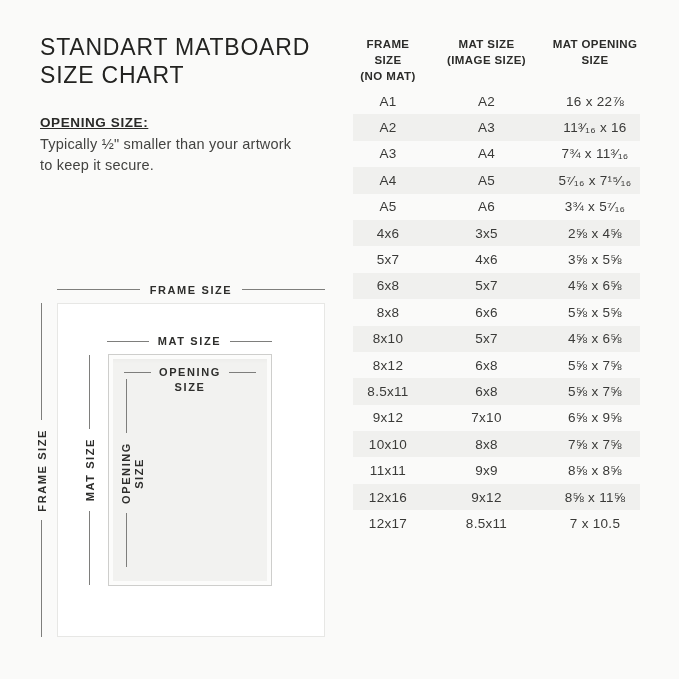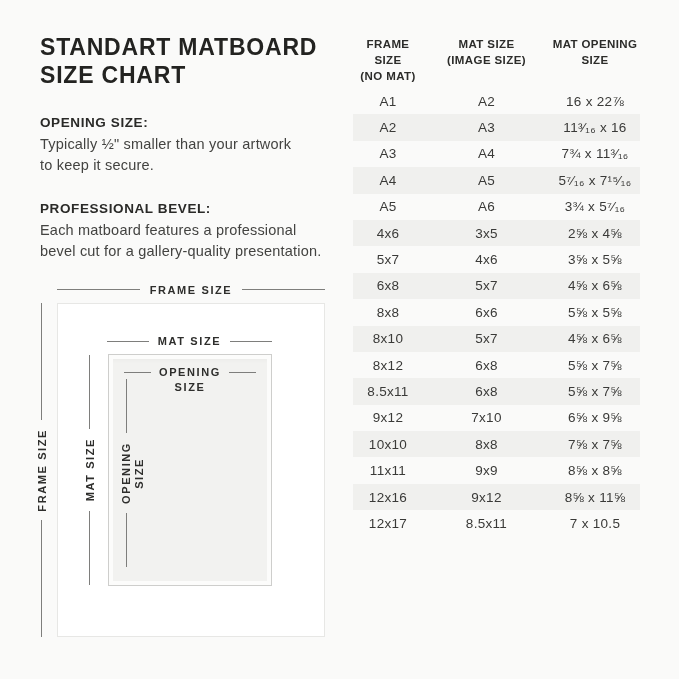--- a/index.html
+++ b/index.html
@@ -21,27 +21,27 @@
     font-family:"Liberation Sans","DejaVu Sans",sans-serif;
     color:var(--text);
     position:relative;
     overflow:hidden;
   }
   .canvas{position:absolute;inset:0;}
 
   
   .left-col{position:absolute;left:40px;top:33px;width:300px;}
   .title{
-    font-size:23px;font-weight:700;letter-spacing:0.8px;
+    font-size:23px;font-weight:400;letter-spacing:0.8px;
     line-height:1.22;color:#232321;white-space:pre-line;
   }
   .info{margin-top:26px;}
   .info h2{
     font-size:13.5px;font-weight:700;letter-spacing:0.6px;
-    color:#2A2A28;margin-bottom:4px;
+    color:#2A2A28;margin-bottom:4px;text-decoration:underline;
   }
   .info p{
     font-size:14.5px;line-height:1.42;color:var(--text-soft);
     white-space:pre-line;letter-spacing:0.2px;
   }
 
   
   .diagram{position:absolute;left:30px;top:282px;width:302px;height:378px;}
   .diagram .dg-text{
     font-size:11px;font-weight:700;letter-spacing:1.6px;color:#2E2E2C;
@@ -112,25 +112,20 @@
   <div class="left-col">
     <h1 class="title">STANDART MATBOARD
 SIZE CHART</h1>
 
     <section class="info">
       <h2>OPENING SIZE:</h2>
       <p>Typically ½" smaller than your artwork
 to keep it secure.</p>
     </section>
 
-    <section class="info">
-      <h2>PROFESSIONAL BEVEL:</h2>
-      <p>Each matboard features a professional
-bevel cut for a gallery-quality presentation.</p>
-    </section>
   </div>
 
   <div class="diagram">
 
     <div class="dg-top-label">
       <span class="hline"></span>
       <span class="dg-text">FRAME SIZE</span>
       <span class="hline"></span>
     </div>
 

